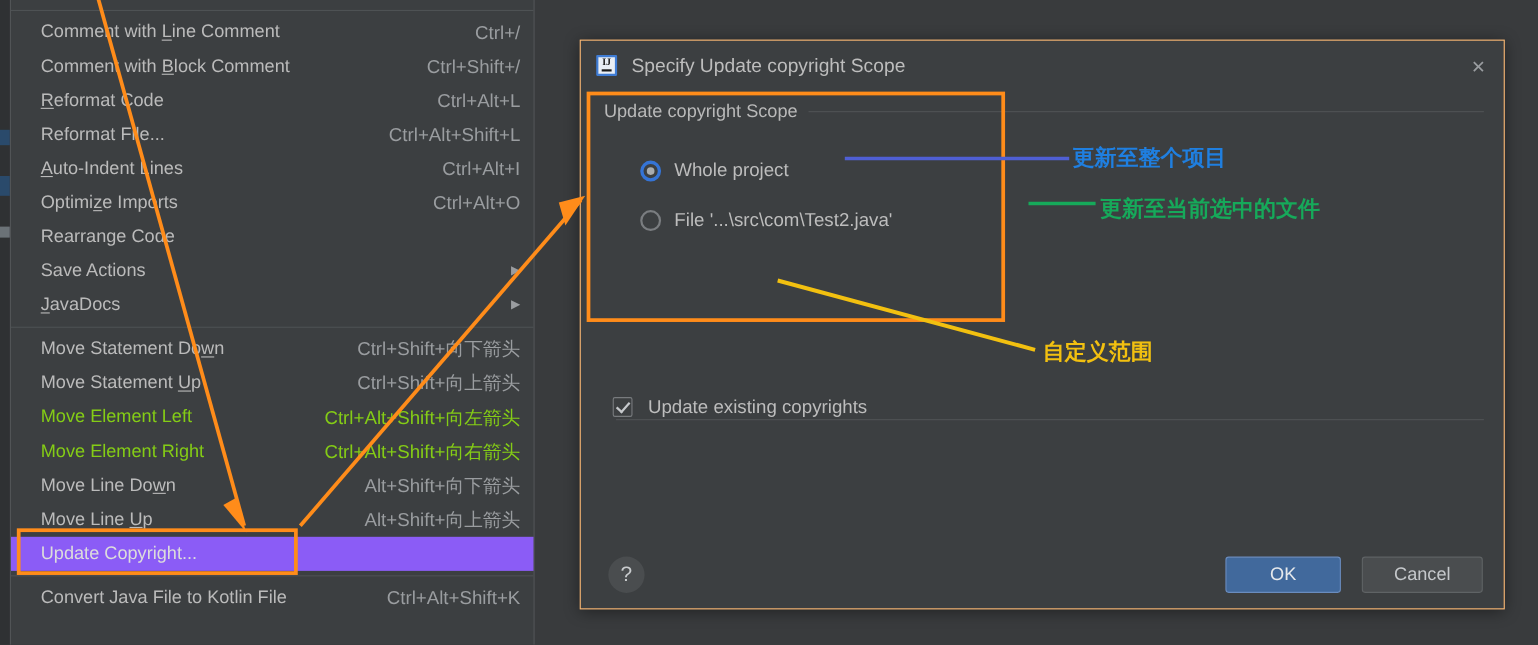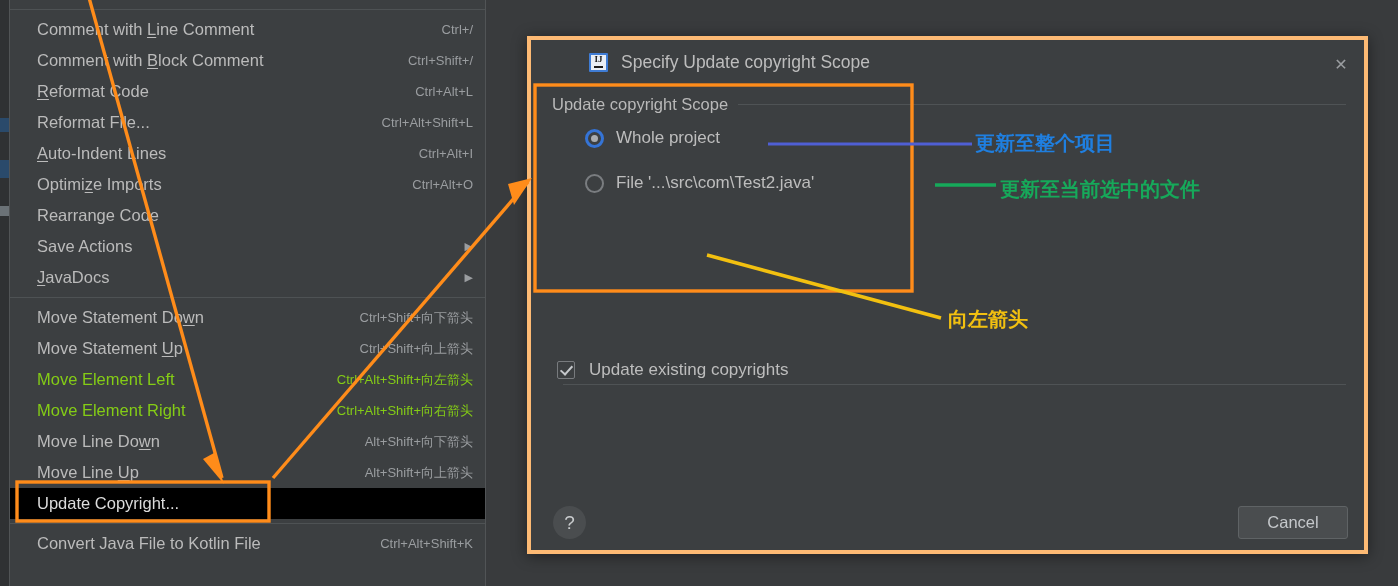--- a/index.html
+++ b/index.html
@@ -21,33 +21,32 @@
     background:#3c3f41;border:1px solid #515456;border-top:none;border-bottom:none;
     box-sizing:border-box;
   }
   .menu-sep{height:1px;background:#4e5254;margin:4px 0;}
   .menu-item{
     position:relative;display:flex;align-items:center;
     height:31px;padding:0 12px 0 27px;box-sizing:border-box;
     color:#bbbbbb;font-size:16.5px;white-space:nowrap;
   }
   .menu-item .mi-label{flex:0 0 auto;}
-  .menu-item .mi-key{margin-left:auto;color:#9a9da0;font-size:13px;padding-left:24px;}
+  .menu-item .mi-key{margin-left:auto;color:#9a9da0;font-size:17px;padding-left:24px;}
   .menu-item.disabled .mi-label,.menu-item.disabled .mi-key{color:#84cc16;}
-  .menu-item.selected{background:#000000;}
+  .menu-item.selected{background:#8b5cf6;}
   .menu-item.selected .mi-label{color:#dcdcdc;}
   .mi-arrow{margin-left:auto;color:#9a9da0;font-size:11px;line-height:1;}
   .und{text-decoration:underline;text-underline-offset:2px;}
 
   
   .dialog{
     position:absolute;left:527px;top:36px;width:841px;height:518px;
-    background:#3c3f41;border:4px solid #fdba74;box-sizing:border-box;
+    background:#3c3f41;border:1px solid #fdba74;box-sizing:border-box;
     box-shadow:0 2px 14px rgba(0,0,0,.45);
-    padding-left:44px;
   }
   .dlg-title{position:relative;height:45px;display:flex;align-items:center;padding:0 0 0 14px;}
   .ij-icon{width:19px;height:19px;border:2px solid #3f7cd4;background:#e9eef5;position:relative;box-sizing:border-box;border-radius:1px;}
   .ij-icon::before{content:"IJ";position:absolute;left:0;right:0;top:-1px;text-align:center;
       font-family:"Liberation Serif",serif;font-size:9px;font-weight:700;color:#1a1a1a;line-height:11px;}
   .ij-icon::after{content:"";position:absolute;left:3px;right:3px;bottom:2px;height:2px;background:#1a1a1a;}
   .dlg-title-text{margin-left:13px;color:#bdbdbd;font-size:17.5px;}
   .dlg-close{position:absolute;right:12px;top:13px;width:22px;height:22px;color:#9a9da0;font-size:16px;
       display:flex;align-items:center;justify-content:center;}
 
@@ -189,41 +188,42 @@
       <div class="dlg-title-text">Specify Update copyright Scope</div>
       <div class="dlg-close">✕</div>
     </div>
 
     <div class="group">
       <div class="group-head">
         <div class="group-title">Update copyright Scope</div>
         <div class="group-rule"></div>
       </div>
 
-      <div class="radio-row" style="margin-top:6px;">
+      <div class="radio-row" style="margin-top:26px;">
         <div class="radio on"></div>
         <div class="radio-label">Whole project</div>
       </div>
 
       <div class="radio-row" style="margin-top:9px;">
         <div class="radio"></div>
         <div class="radio-label">File '...\src\com\Test2.java'</div>
       </div>
 
     </div>
 
     <div class="mid-rule"></div>
   </div>
 
   <div class="check-row">
     <div class="checkbox"></div>
     <div class="check-label">Update existing copyrights</div>
   </div>
 
   <div class="help-btn">?</div>
+  <div class="btn btn-ok">OK</div>
   <div class="btn btn-cancel">Cancel</div>
 
   <svg class="anno" viewBox="0 0 1398 586">
 
     <g>
       <path d="M88,-6 L222,478" fill="none" stroke="#ff8c1a" stroke-width="3.4"></path>
       <path d="M203,459 L224,484 L214,453" fill="#ff8c1a"></path>
     </g>
 
     <g>
@@ -237,15 +237,15 @@
 
     <line x1="768" y1="144" x2="972" y2="144" stroke="#4f5fd4" stroke-width="3.2"></line>
 
     <line x1="935" y1="185" x2="996" y2="185" stroke="#16a95a" stroke-width="3.4"></line>
 
     <line x1="707" y1="255" x2="941" y2="318" stroke="#f2c010" stroke-width="3.6"></line>
   </svg>
 
   <div class="anno-text a-blue">更新至整个项目</div>
   <div class="anno-text a-green">更新至当前选中的文件</div>
-  <div class="anno-text a-gold">向左箭头</div>
+  <div class="anno-text a-gold">自定义范围</div>
 
 </div>
 
 </body></html>

